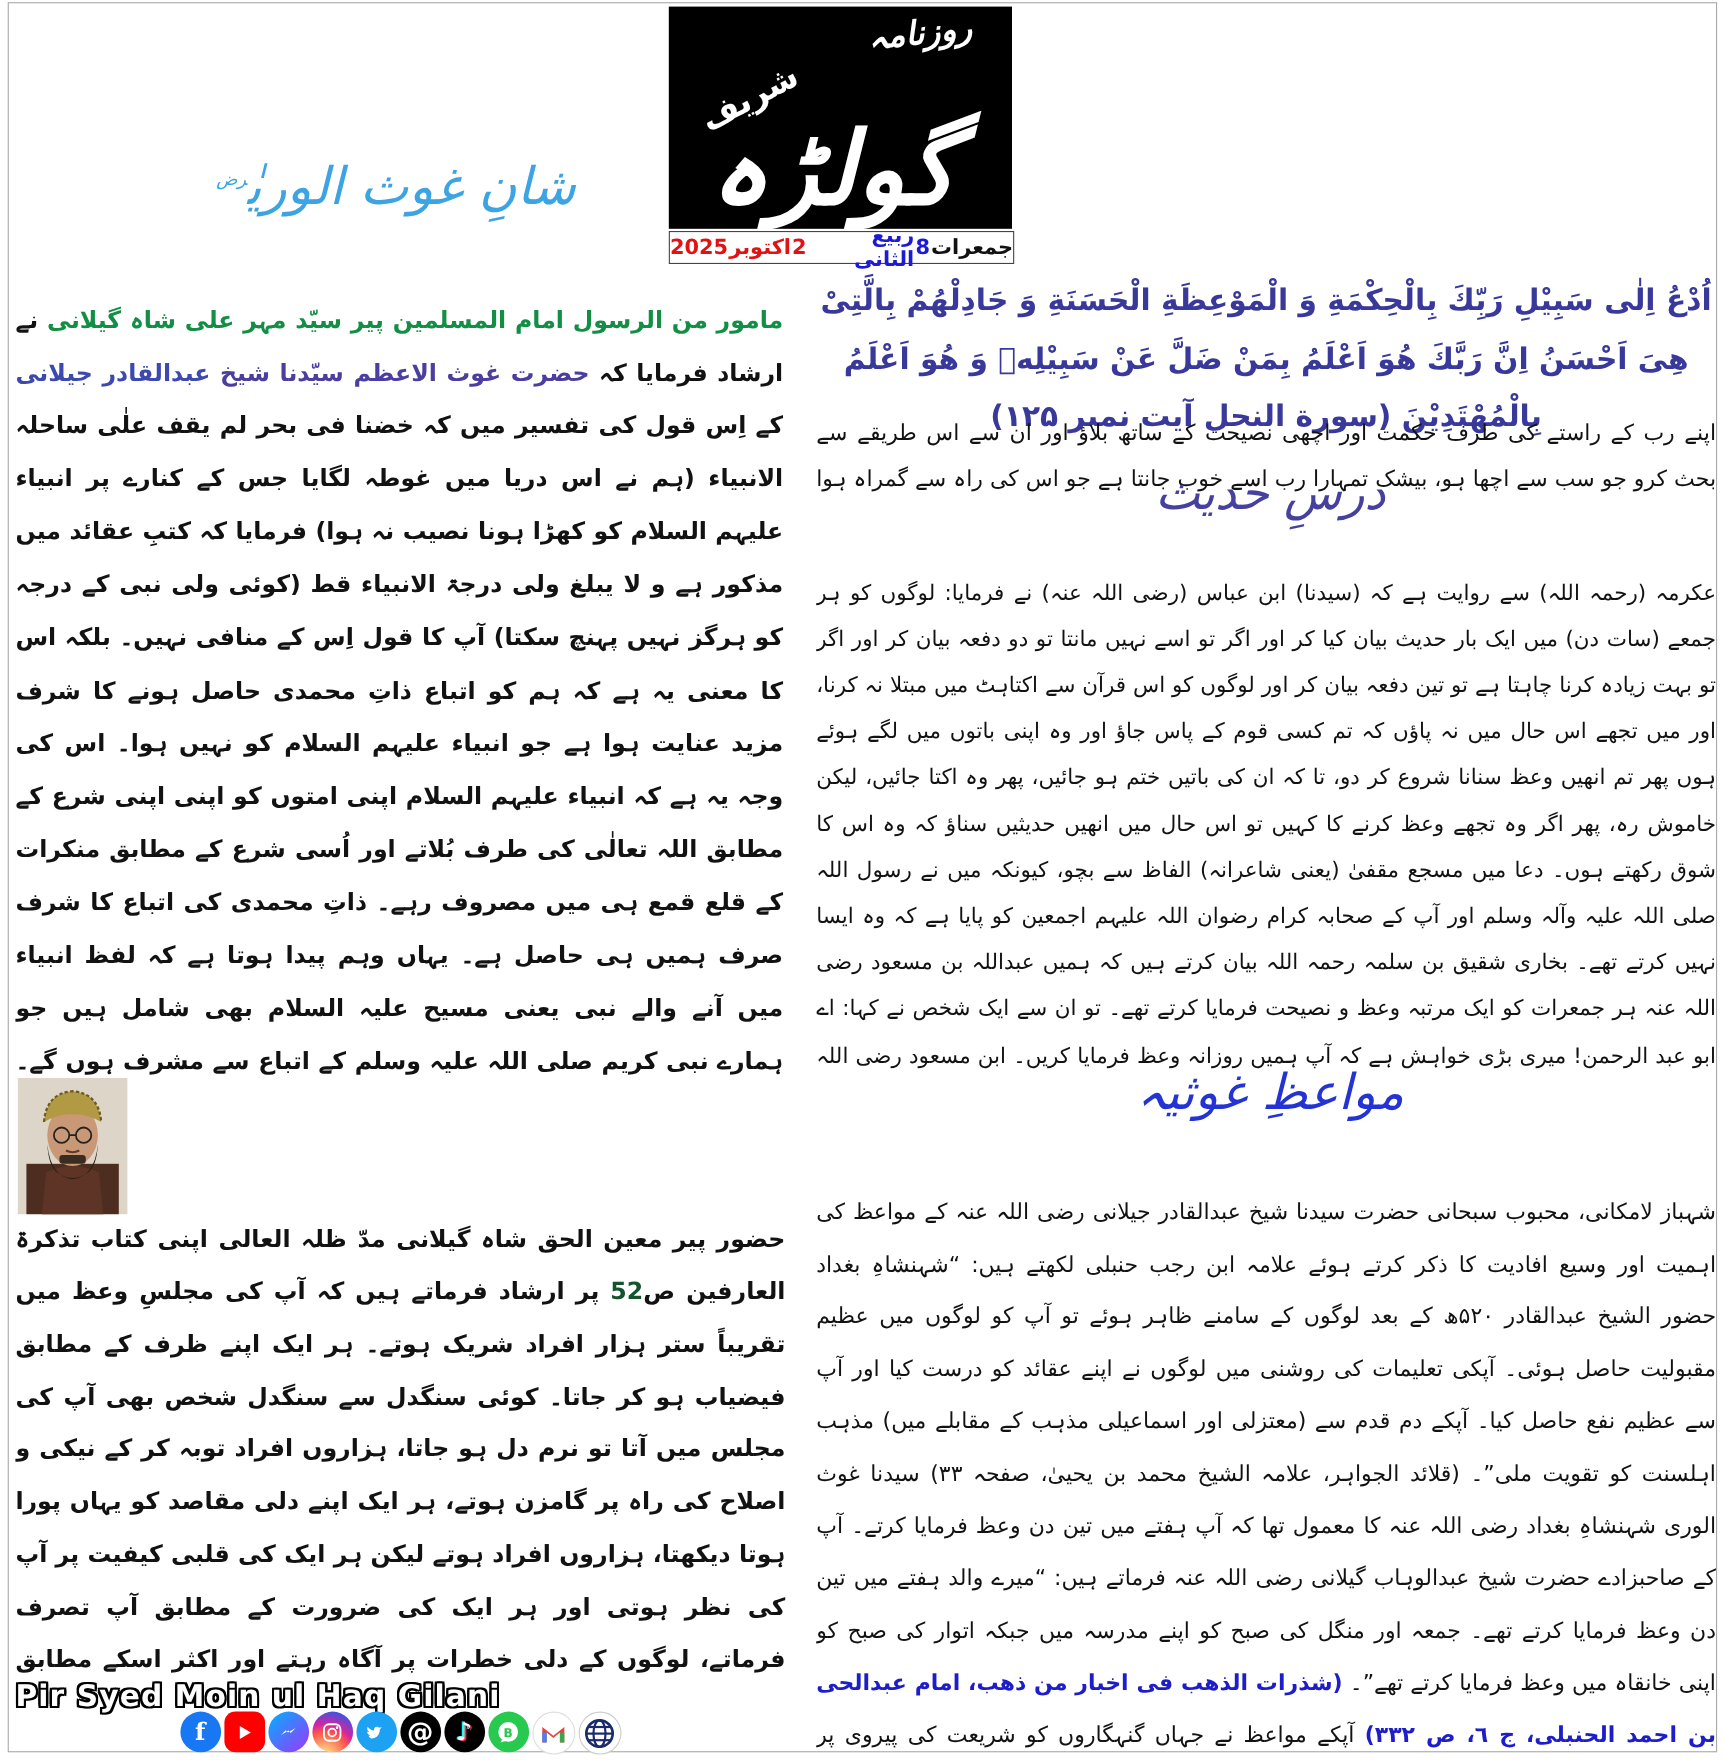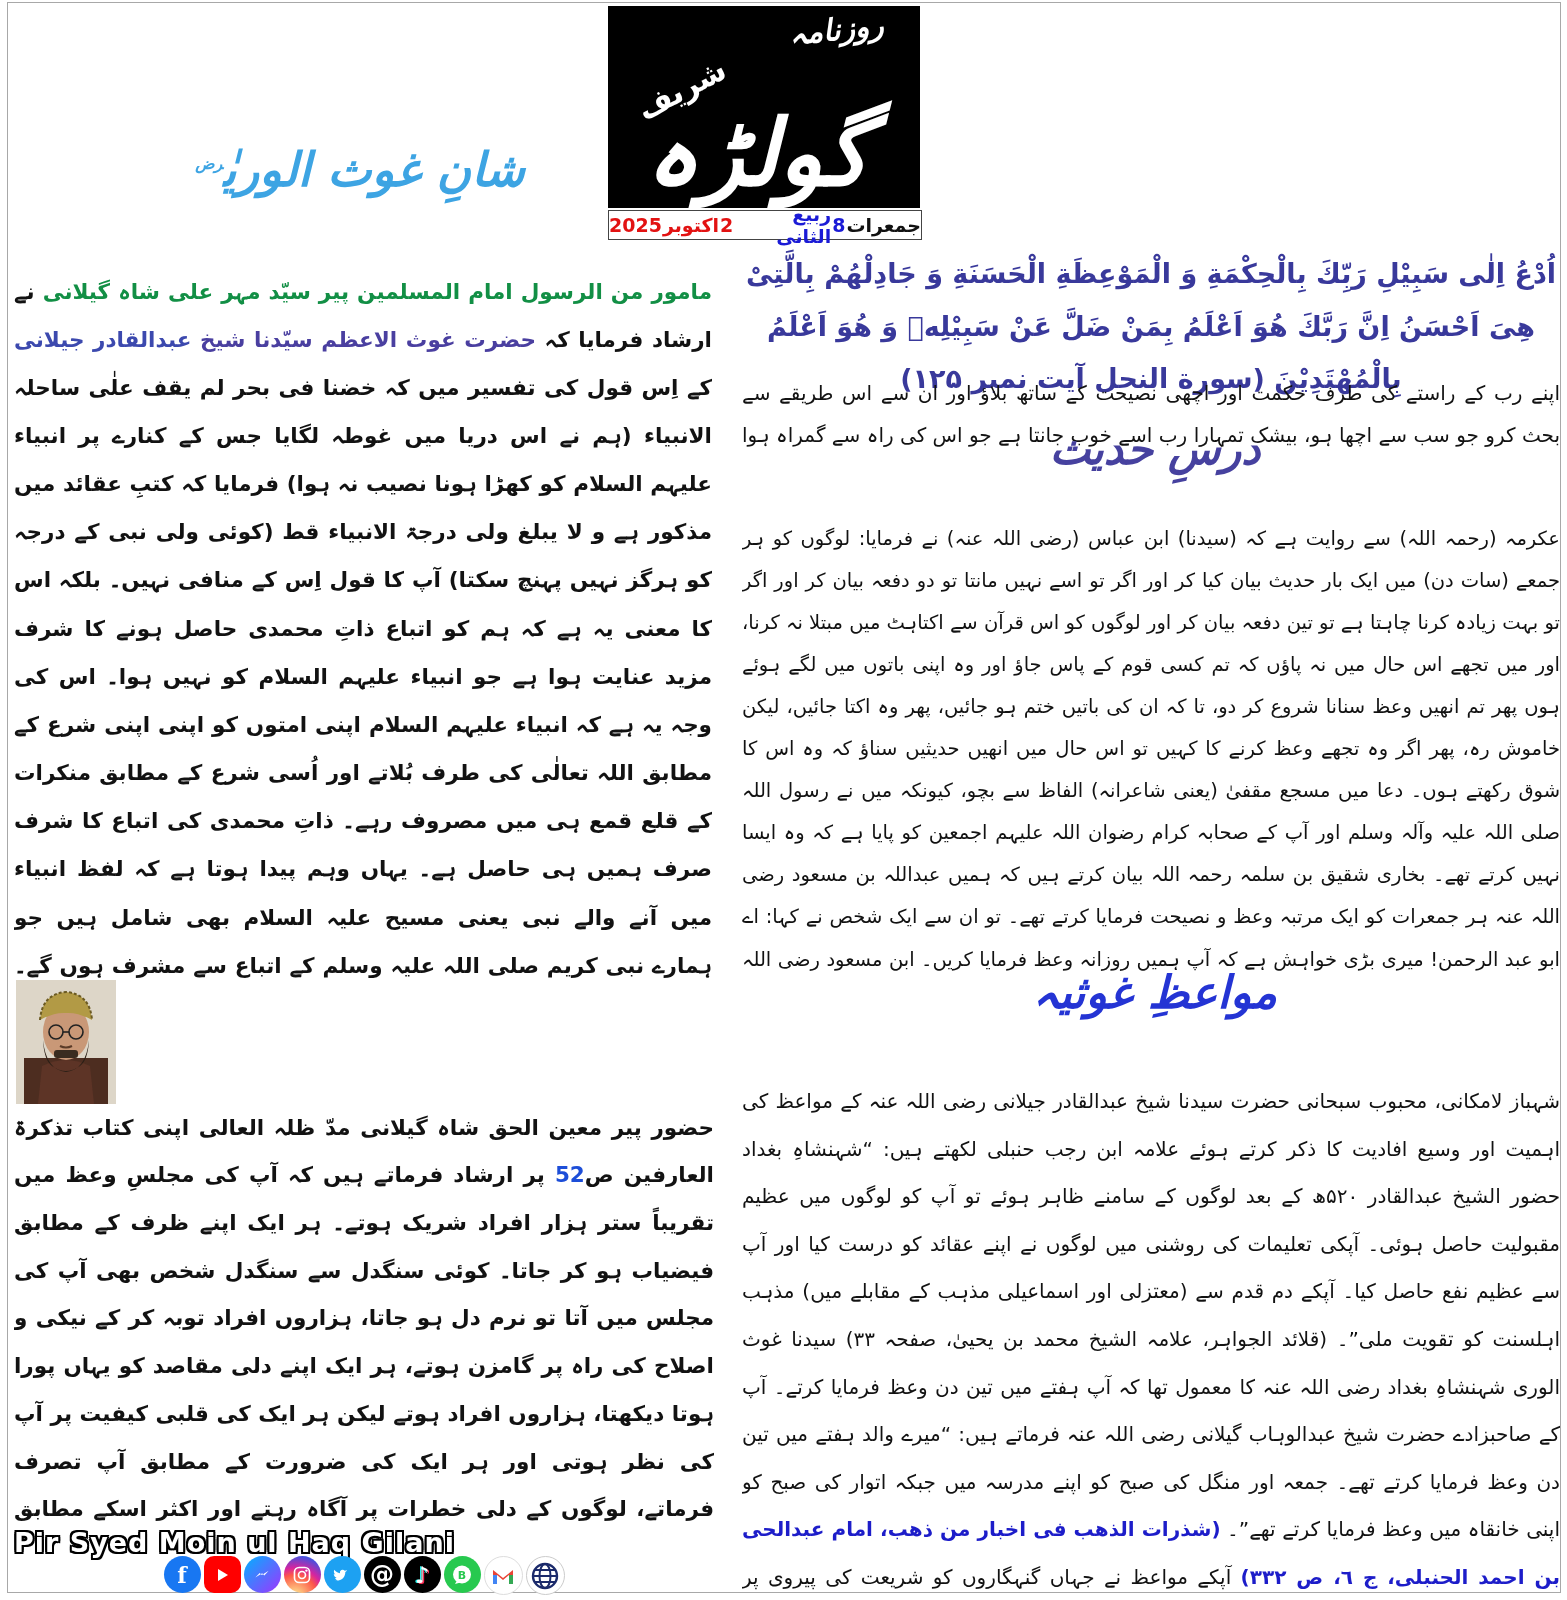--- a/index.html
+++ b/index.html
@@ -9,29 +9,29 @@
         border:1px solid #a8a8a8;pointer-events:none;}
   
   .masthead{position:absolute;left:608px;top:6px;width:312px;height:202px;background:#000;color:#fff;}
   .mh-daily{position:absolute;top:6px;right:36px;font-size:30px;font-style:italic;font-weight:bold;transform:rotate(-6deg);}
   .mh-sharif{position:absolute;left:26px;top:66px;font-size:30px;font-weight:bold;transform:rotate(-28deg);}
   .mh-title{position:absolute;left:0;right:13px;bottom:8px;text-align:center;font-size:92px;font-weight:bold;line-height:1;font-style:italic;}
   .datebar{position:absolute;left:608px;top:210px;width:312px;height:28px;border:1px solid #444;background:#fff;
         display:flex;align-items:center;justify-content:center;direction:rtl;font-size:19px;font-weight:bold;gap:1px;}
   .d-black{color:#111;} .d-blue{color:#1b1bd6;} .d-red{color:#e21212;}
   
-  .col-head{position:absolute;text-align:center;font-weight:bold;font-style:italic;letter-spacing:1px;}
+  .col-head{position:absolute;text-align:center;font-weight:normal;font-style:italic;letter-spacing:1px;}
   .urdu{direction:rtl;text-align:justify;color:#121212;}
   .urdu:after{content:"";display:inline-block;width:100%;}
   
   .shan-head{left:60px;top:142px;width:600px;font-size:47px;color:#3da4e3;}
   .hon{font-size:16px;vertical-align:super;}
   .shan-body{position:absolute;left:14px;top:246px;width:698px;height:722px;overflow:hidden;
         font-size:21.5px;line-height:2.24;font-weight:600;}
-  .seg-green{color:#128f45;} .seg-purple{color:#4a3fa0;} .seg-blue{color:#3c49ae;} .seg-orange{color:#1d4ed8;}
+  .seg-green{color:#128f45;} .seg-purple{color:#4a3fa0;} .seg-blue{color:#3c49ae;} .seg-orange{color:#14532d;}
   .photo{position:absolute;left:16px;top:980px;width:100px;height:124px;}
   .majlis-head{left:150px;top:992px;width:520px;font-size:43px;color:#de1f1a;}
   .majlis-body{position:absolute;left:14px;top:1082px;width:700px;height:438px;overflow:hidden;
         font-size:21.5px;line-height:2.22;font-weight:600;}
   .majlis-lead{font-weight:800;}
   .footer-name{position:absolute;left:14px;top:1527px;width:700px;
         font-size:27px;font-weight:bold;color:#fff;letter-spacing:1px;
         text-shadow:-2px -2px 0 #000,2px -2px 0 #000,-2px 2px 0 #000,2px 2px 0 #000,0 2px 0 #000,0 -2px 0 #000,2px 0 0 #000,-2px 0 0 #000;}
   .social{position:absolute;left:14px;top:1556px;width:700px;display:flex;justify-content:center;gap:3px;}
   .sicon{width:37px;height:37px;border-radius:50%;display:flex;align-items:center;justify-content:center;

